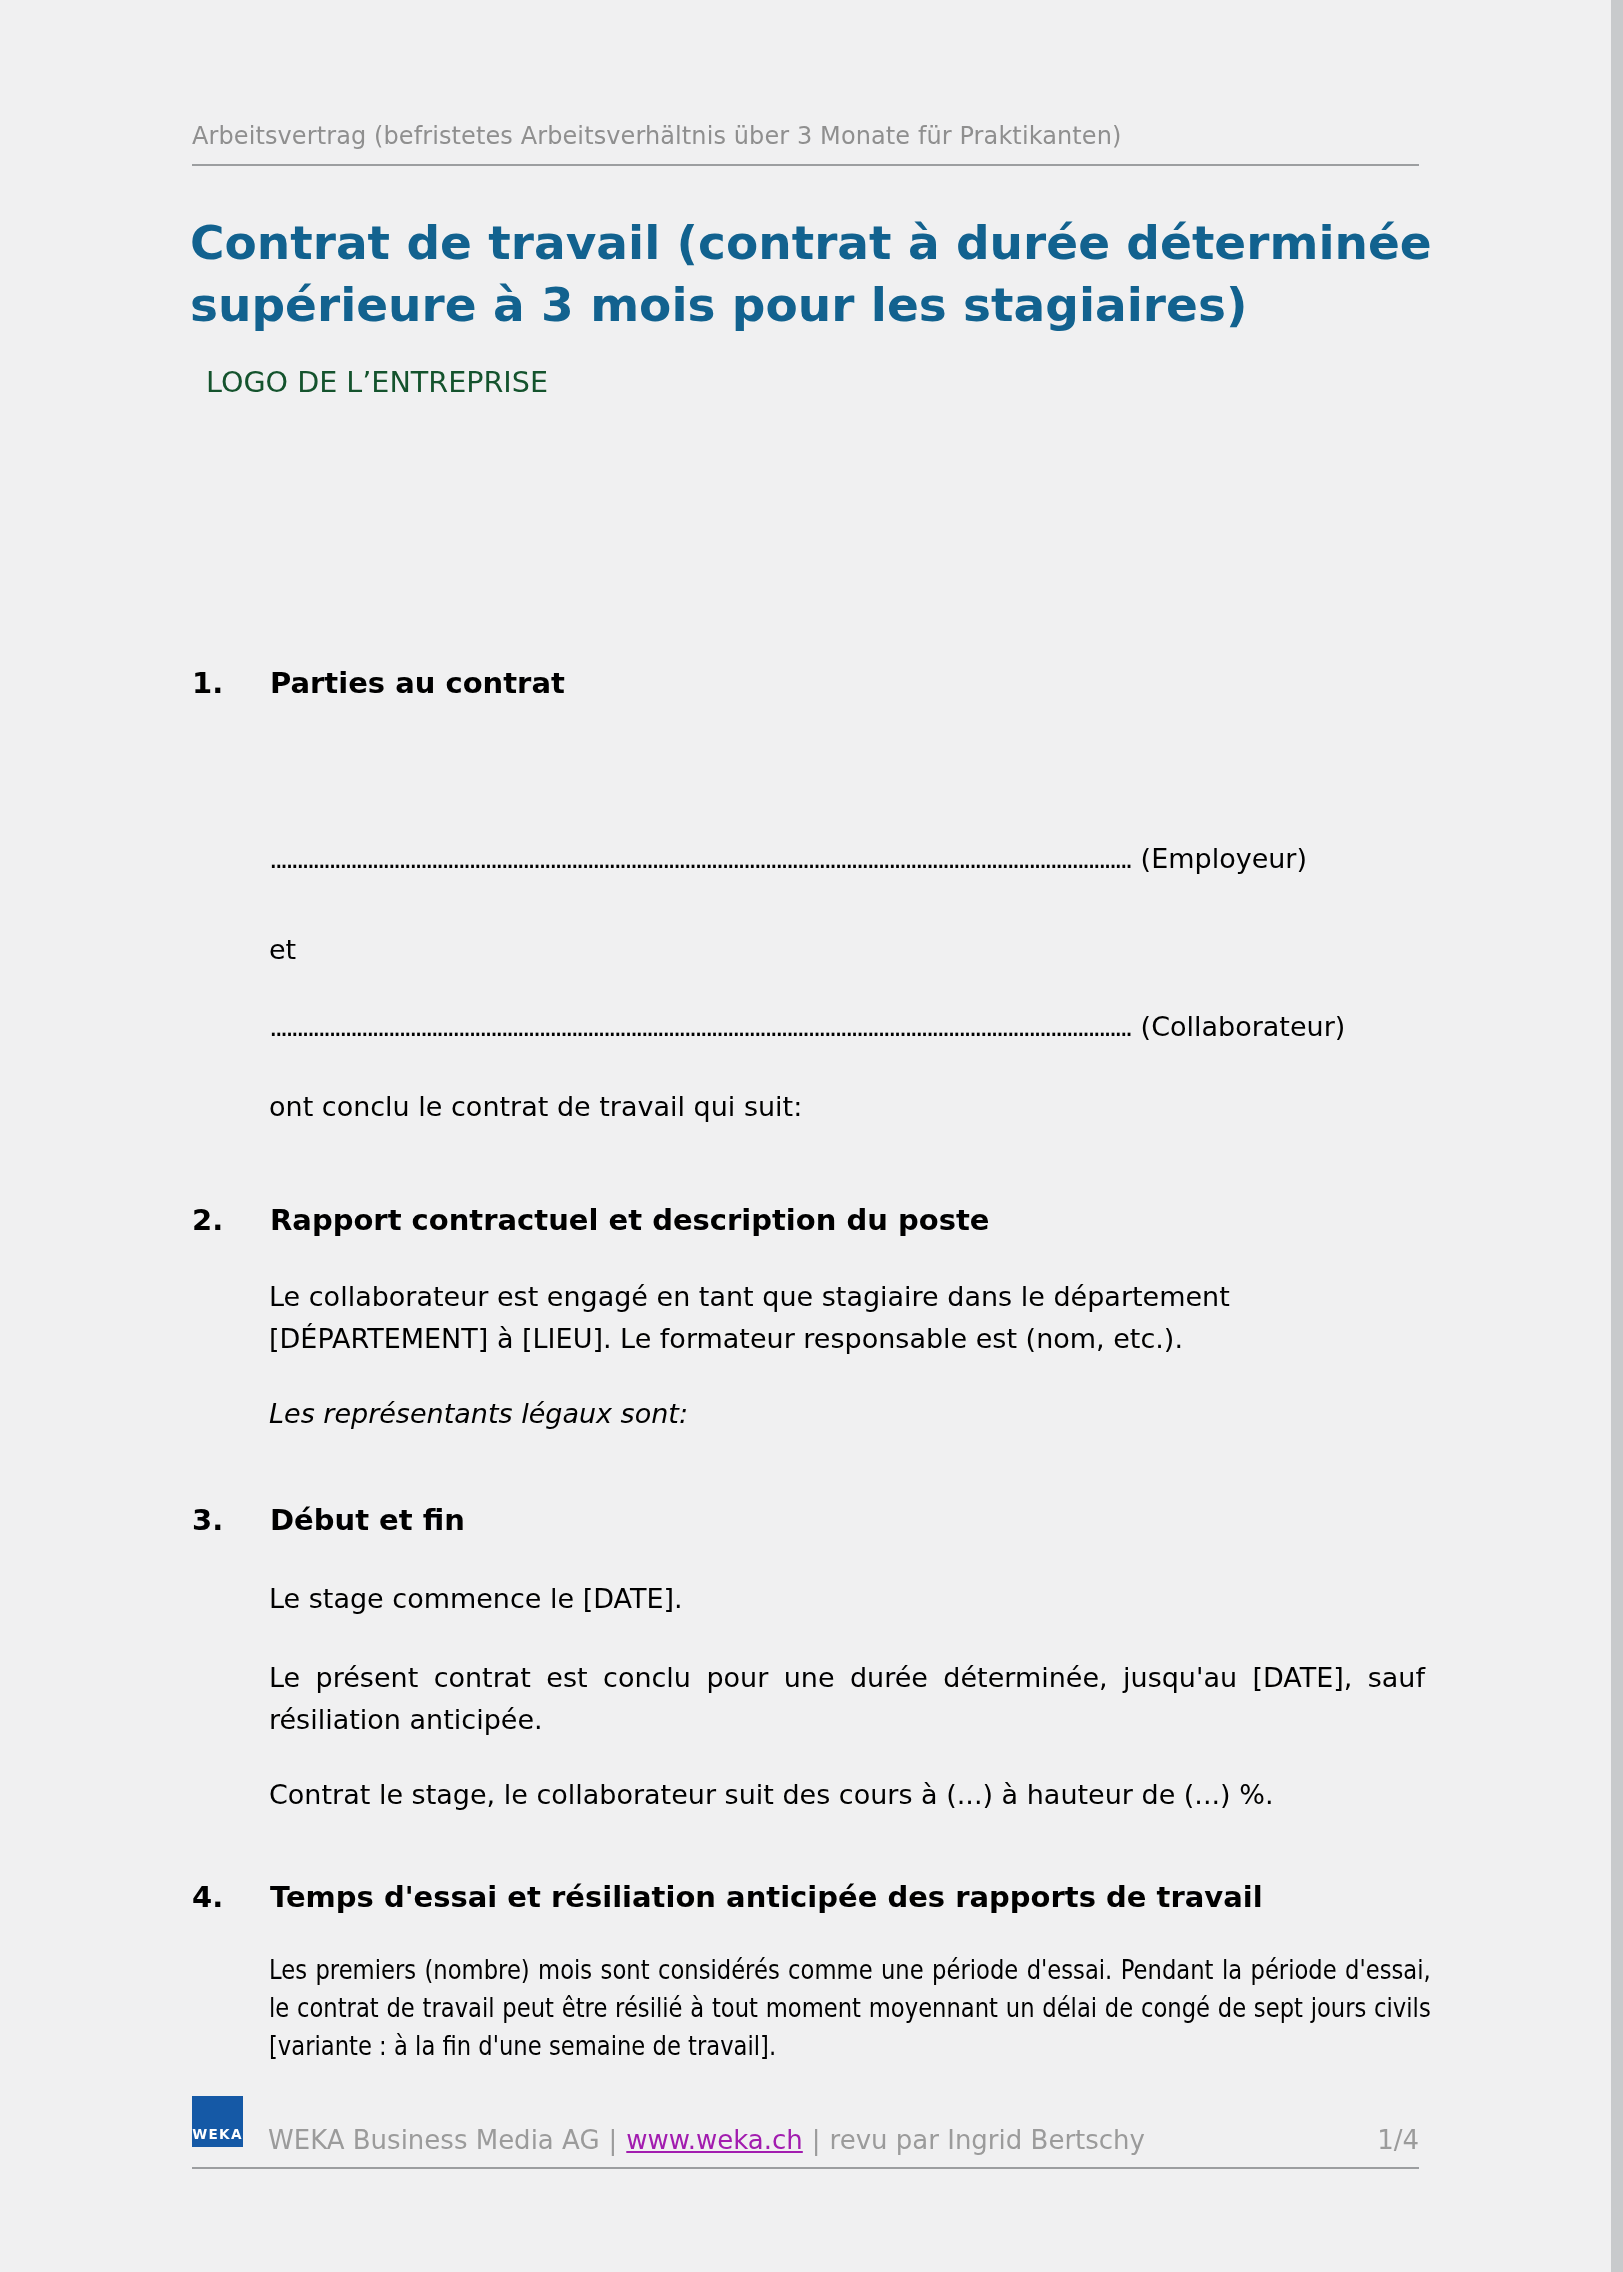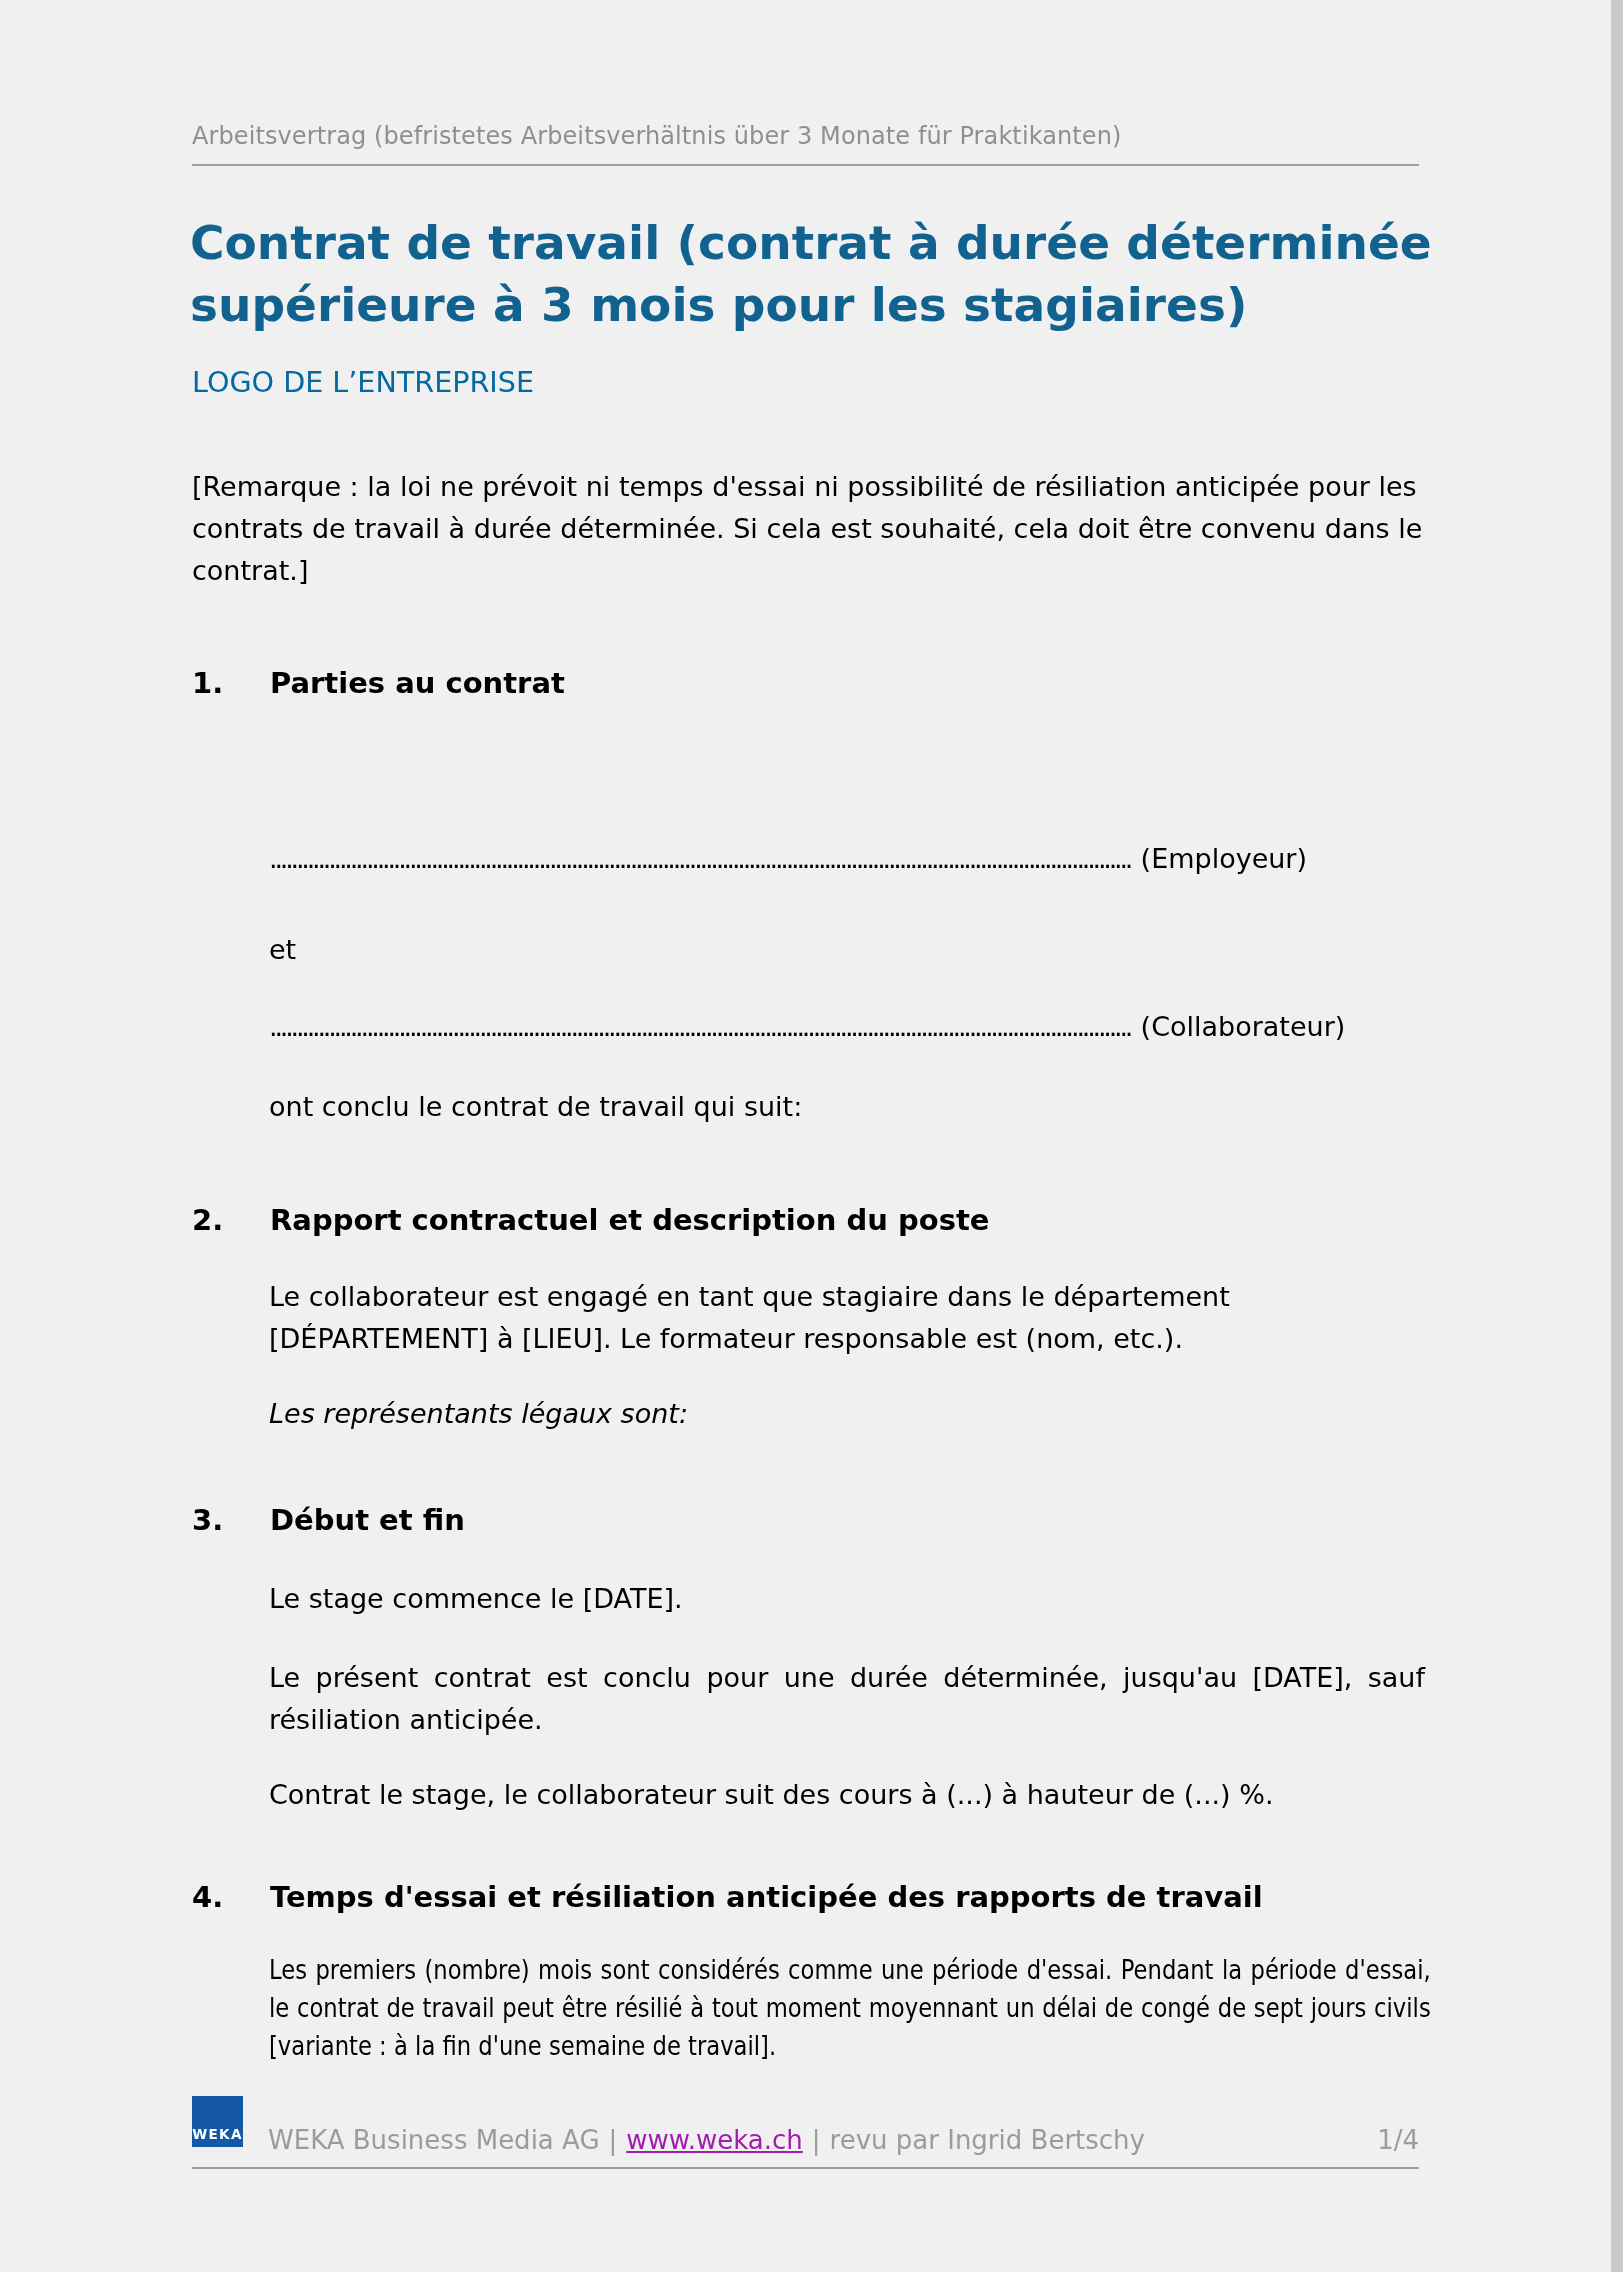--- a/index.html
+++ b/index.html
@@ -46,23 +46,23 @@
     left: 190px; top: 212px;
     width: 1370px;
     font-size: 47px;
     line-height: 62px;
     font-weight: bold;
     color: #12628f;
   }
 
   .logo-placeholder {
     position: absolute;
-    left: 192px; top: 365px;
+    left: 206px; top: 365px;
     font-size: 28.6px;
-    color: #0369a1;
+    color: #14532d;
   }
 
   .remark {
     position: absolute;
     left: 192px; top: 466px;
     width: 1240px;
     font-size: 27px;
     line-height: 42px;
     color: #000;
   }
@@ -167,21 +167,20 @@
 
   <div class="right-edge"></div>
 
   <div class="doc-header">Arbeitsvertrag (befristetes Arbeitsverhältnis über 3 Monate für Praktikanten)</div>
   <div class="rule top"></div>
 
   <h1 class="doc-title">Contrat de travail (contrat à durée déterminée supérieure à 3 mois pour les stagiaires)</h1>
 
   <div class="logo-placeholder">LOGO DE L’ENTREPRISE</div>
 
-  <p class="remark">[Remarque : la loi ne prévoit ni temps d'essai ni possibilité de résiliation anticipée pour les contrats de travail à durée déterminée. Si cela est souhaité, cela doit être convenu dans le contrat.]</p>
 
   <div class="section-heading s1">
     <span class="num">1.</span><span>Parties au contrat</span>
   </div>
 
   <div class="body-text fill-line p-employer">
     <span class="dots">................................................................................................................................................................</span><span class="fill-label">(Employeur)</span>
   </div>
 
   <div class="body-text p-et">et</div>

